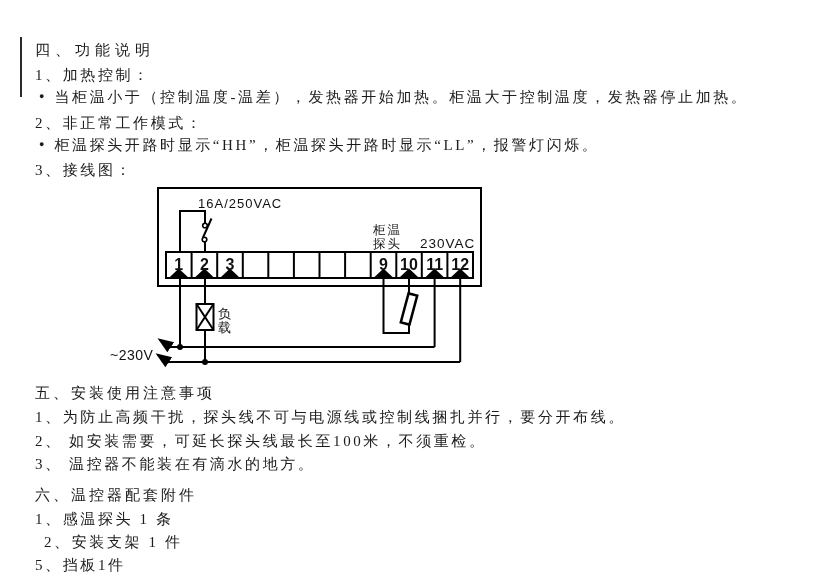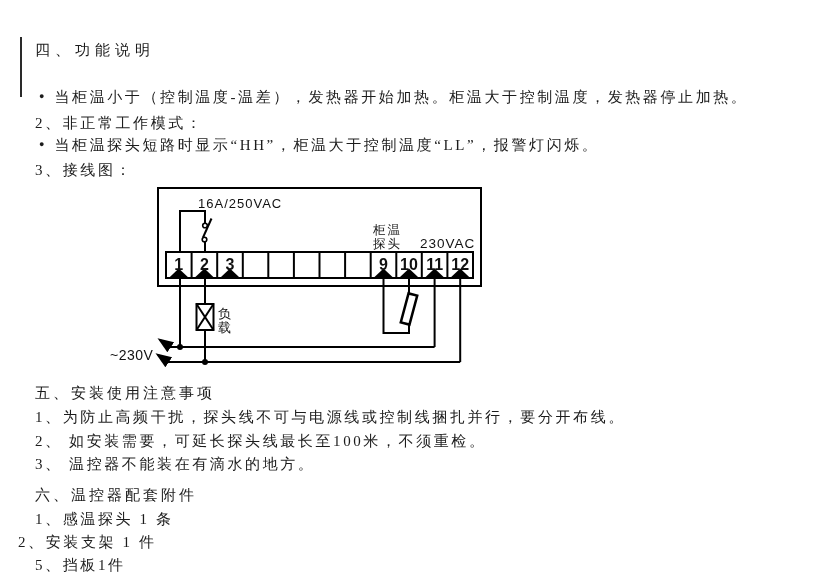--- a/index.html
+++ b/index.html
@@ -39,28 +39,29 @@
   .sans-label{font-family:"Liberation Sans","DejaVu Sans",sans-serif;}
 </style>
 </head>
 <body>
 
 <div id="page">
 
   <div class="edge-mark"></div>
 
   <div class="line heading" style="left:35px;top:14px;">四、功能说明</div>
+  <div class="line" style="left:35px;top:39px;">1、加热控制：</div>
   <div class="line bullet-line" style="left:39px;top:61px;">
     <span class="bullet-marker">●</span>
     <span>当柜温小于（控制温度-温差），发热器开始加热。柜温大于控制温度，发热器停止加热。</span>
   </div>
   <div class="line" style="left:35px;top:87px;">2、非正常工作模式：</div>
   <div class="line bullet-line" style="left:39px;top:109px;">
     <span class="bullet-marker">●</span>
-    <span>当柜温探头短路时显示“HH”，柜温大于控制温度“LL”，报警灯闪烁。</span>
+    <span>柜温探头开路时显示“HH”，柜温探头开路时显示“LL”，报警灯闪烁。</span>
   </div>
   <div class="line" style="left:35px;top:134px;text-align:center;">3、接线图：</div>
 
   <svg id="diagram" width="420" height="212" viewBox="0 0 420 212">
     <defs>
       <marker id="ah" markerWidth="9" markerHeight="8" refX="6.5" refY="3" orient="auto">
         <path d="M0,0 L8,3 L0,6 z" fill="#000"></path>
       </marker>
     </defs>
 
@@ -148,16 +149,16 @@
     <text x="10" y="182" font-size="14" class="sans-label" letter-spacing="0.5">~230V</text>
   </svg>
 
   <div class="line heading" style="left:35px;top:357px;letter-spacing:3px;">五、安装使用注意事项</div>
   <div class="line" style="left:35px;top:381px;">1、为防止高频干扰，探头线不可与电源线或控制线捆扎并行，要分开布线。</div>
   <div class="line" style="left:35px;top:405px;">2、 如安装需要，可延长探头线最长至100米，不须重检。</div>
   <div class="line" style="left:35px;top:428px;">3、 温控器不能装在有滴水的地方。</div>
 
   <div class="line heading" style="left:35px;top:459px;letter-spacing:3px;">六、温控器配套附件</div>
   <div class="line" style="left:35px;top:483px;">1、感温探头 1 条</div>
-  <div class="line" style="left:18px;top:506px;font-family:Liberation Serif, serif;">2、安装支架 1 件</div>
+  <div class="line" style="left:44px;top:506px;font-family:Liberation Serif, serif;">2、安装支架 1 件</div>
   <div class="line" style="left:35px;top:529px;">5、挡板1件</div>
 
 </div>
 
 </body></html>

